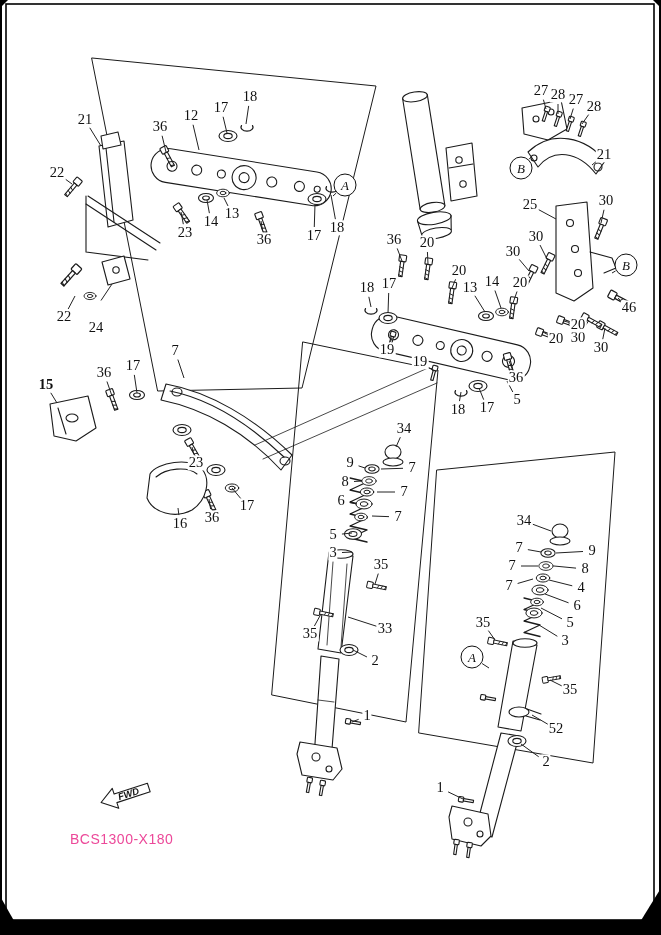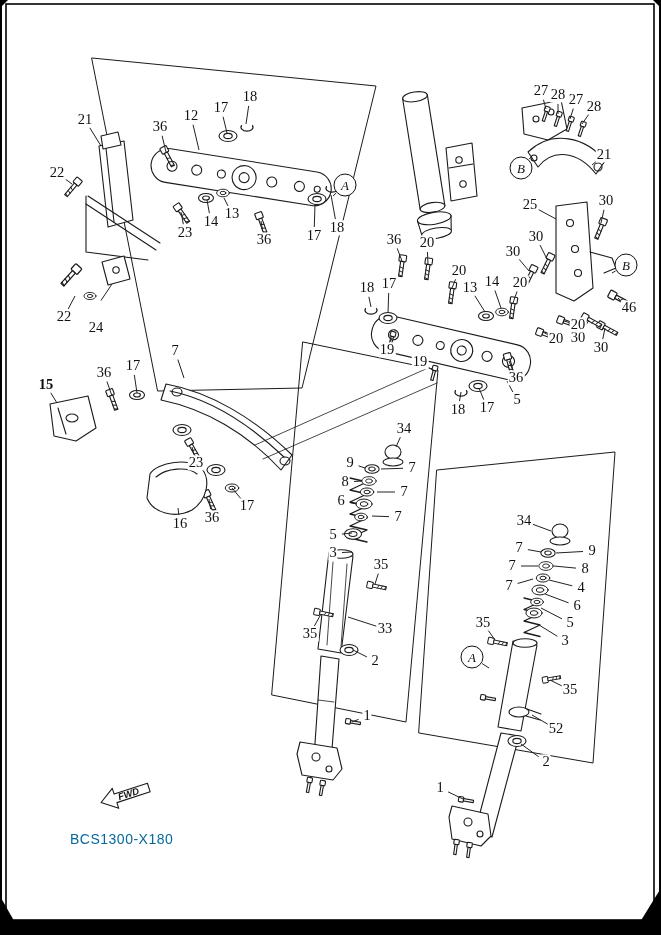--- a/index.html
+++ b/index.html
@@ -6,21 +6,21 @@
   #stage{position:relative;width:661px;height:935px;background:#000;overflow:hidden;
          font-family:"Liberation Serif",serif;}
   #page{position:absolute;left:2px;top:0;width:657px;height:921px;background:#fff;}
   #drawing,#leader-lines{position:absolute;left:0;top:0;}
   #leader-lines{pointer-events:none;}
   .callout{position:absolute;transform:translate(-50%,-50%);font-size:14.5px;color:#111;
            background:#fff;padding:0 1px;line-height:1.05;white-space:nowrap;z-index:4;}
   .callout.circled{width:21px;height:21px;border:1.3px solid #111;border-radius:50%;
            text-align:center;line-height:21px;font-size:13px;padding:0;font-style:italic;}
   #figure-code{position:absolute;left:70px;top:831px;font-family:"Liberation Sans",sans-serif;
-           font-size:14px;letter-spacing:.5px;color:#0369a1;z-index:4;}
+           font-size:14px;letter-spacing:.5px;color:#ec4899;z-index:4;}
 </style>
 </head>
 <body>
 
 <div id="stage">
   <div id="page"></div>
 
   <svg id="drawing" width="661" height="935" viewBox="0 0 661 935">
     <defs>
       <g id="bolt">

